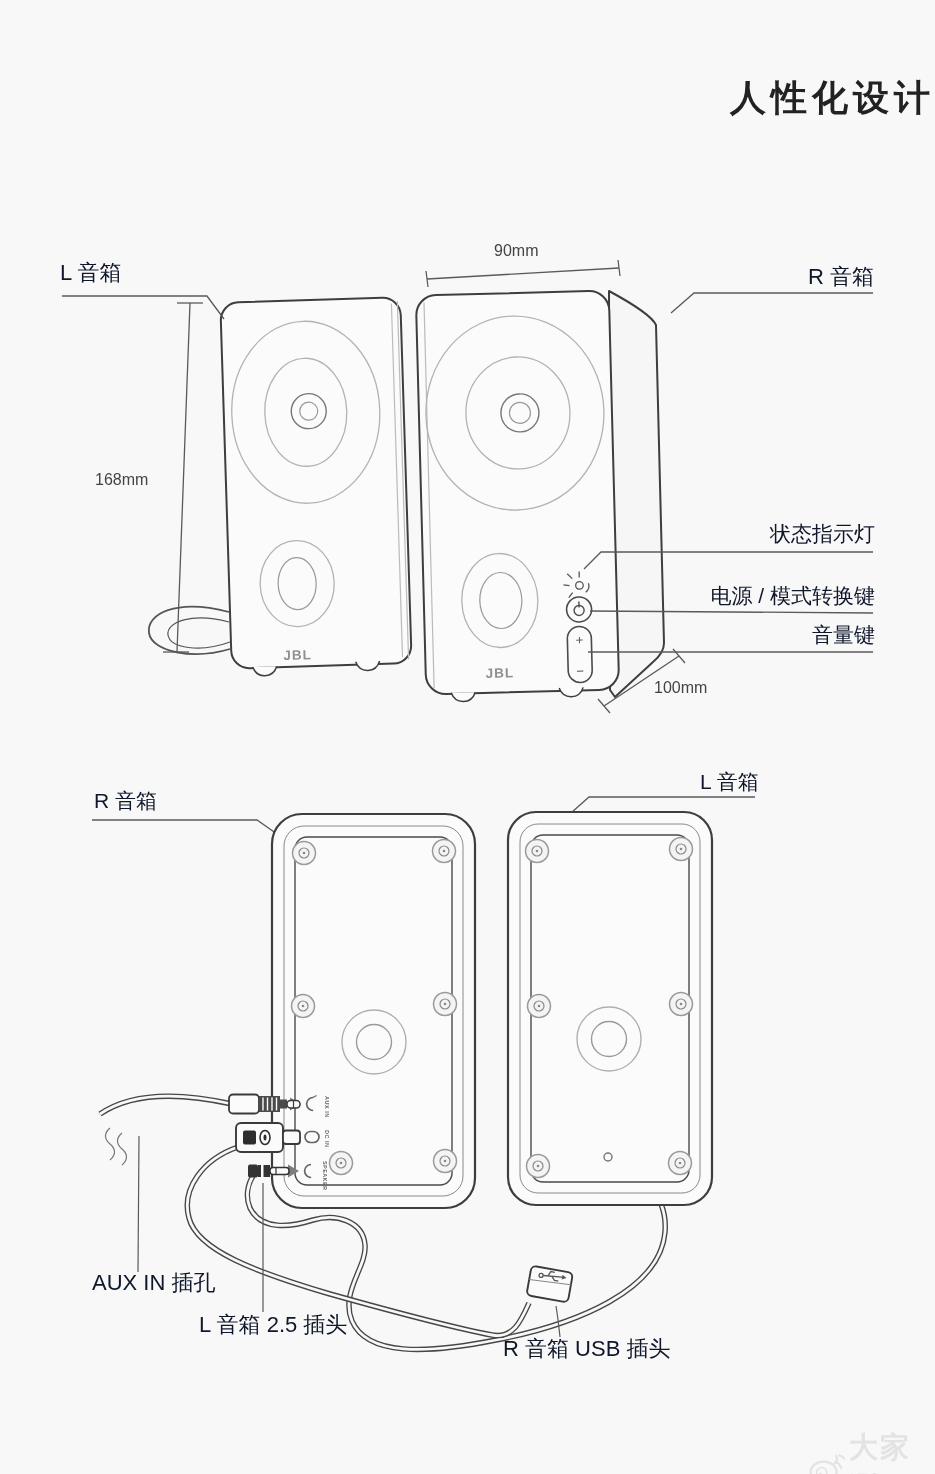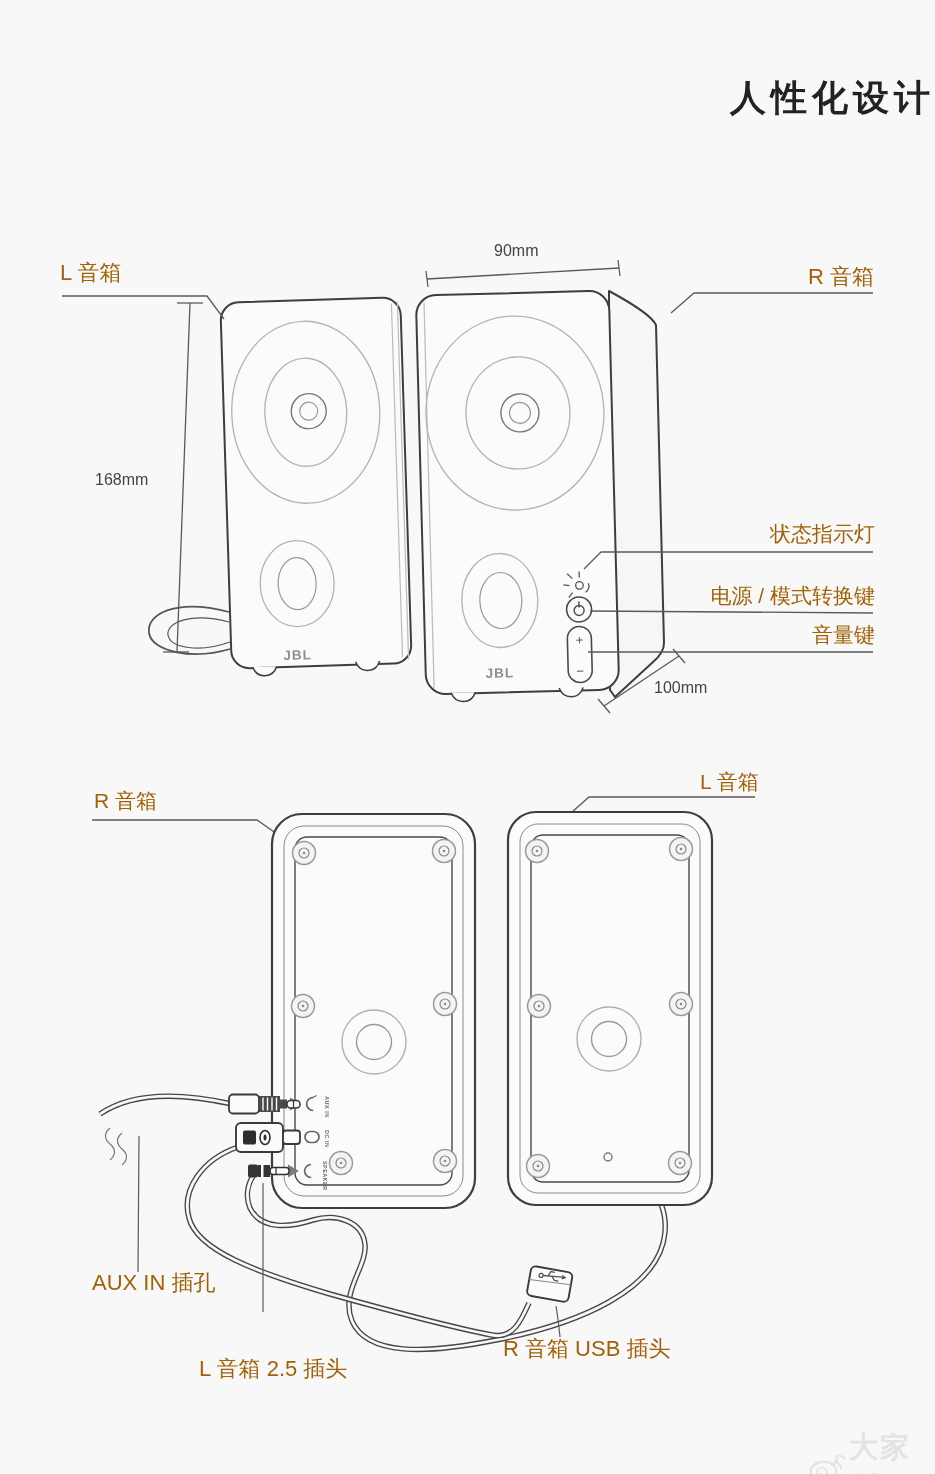--- a/index.html
+++ b/index.html
@@ -1,19 +1,19 @@
 <!DOCTYPE html>
 <html><head>
 <meta charset="utf-8">
 <style>
   html,body{margin:0;padding:0;}
   body{font-family:"Liberation Sans",sans-serif;background:#f8f8f8;}
   #stage{position:relative;width:935px;height:1474px;background:#f8f8f8;overflow:hidden;}
   #art{position:absolute;left:0;top:0;width:935px;height:1474px;}
-  .lbl{position:absolute;color:#a16207;white-space:nowrap;line-height:1;}
+  .lbl{position:absolute;color:#0f172a;white-space:nowrap;line-height:1;}
   .subtitle{left:0;top:80px;width:100%;text-align:right;font-size:36px;font-weight:700;
             letter-spacing:5px;color:#222;}
   .title{left:0;top:131px;width:100%;text-align:center;font-size:72px;font-weight:900;
          letter-spacing:5px;color:#1c1c1c;-webkit-text-stroke:2px #1c1c1c;}
   .s22{font-size:22px;}
   .s21{font-size:21px;}
   .s24{font-size:16px;color:#444;}
   .ralign{text-align:left;}
   .watermark{position:absolute;left:806px;top:1428px;display:flex;align-items:center;gap:4px;
              color:#e3e3e3;font-size:29px;font-weight:700;letter-spacing:2px;}
@@ -301,21 +301,21 @@
   <div class="lbl s24" style="left:654px;top:680px;">100mm</div>
 
   <div class="lbl s21 ralign" style="right:60px;top:523px;">状态指示灯</div>
   <div class="lbl s21 ralign" style="right:60px;top:585px;">电源 / 模式转换键</div>
   <div class="lbl s21 ralign" style="right:60px;top:624px;">音量键</div>
 
   <div class="lbl s21" style="left:94px;top:790px;">R 音箱</div>
   <div class="lbl s21" style="left:700px;top:771px;">L 音箱</div>
 
   <div class="lbl s22" style="left:92px;top:1272px;">AUX IN 插孔</div>
-  <div class="lbl s22" style="left:199px;top:1358px;">L 音箱 2.5 插头</div>
+  <div class="lbl s22" style="left:199px;top:1314px;">L 音箱 2.5 插头</div>
   <div class="lbl s22" style="left:503px;top:1338px;">R 音箱 USB 插头</div>
 
   <div class="watermark">
     <svg width="42" height="38" viewBox="0 0 42 38">
       <g fill="none" stroke="#e3e3e3">
         <ellipse cx="19" cy="23" rx="14" ry="11" stroke-width="2.4"></ellipse>
         <circle cx="17" cy="24" r="5.5" stroke-width="1.8"></circle>
         <circle cx="15.5" cy="25.5" r="1.5" fill="#e3e3e3" stroke="none"></circle>
         <path d="M 29,16 q 7,-5 3,-11" stroke-width="2.2"></path>
         <path d="M 31,12 a 10,10 0 0 1 7,8" stroke-width="2.2"></path>

